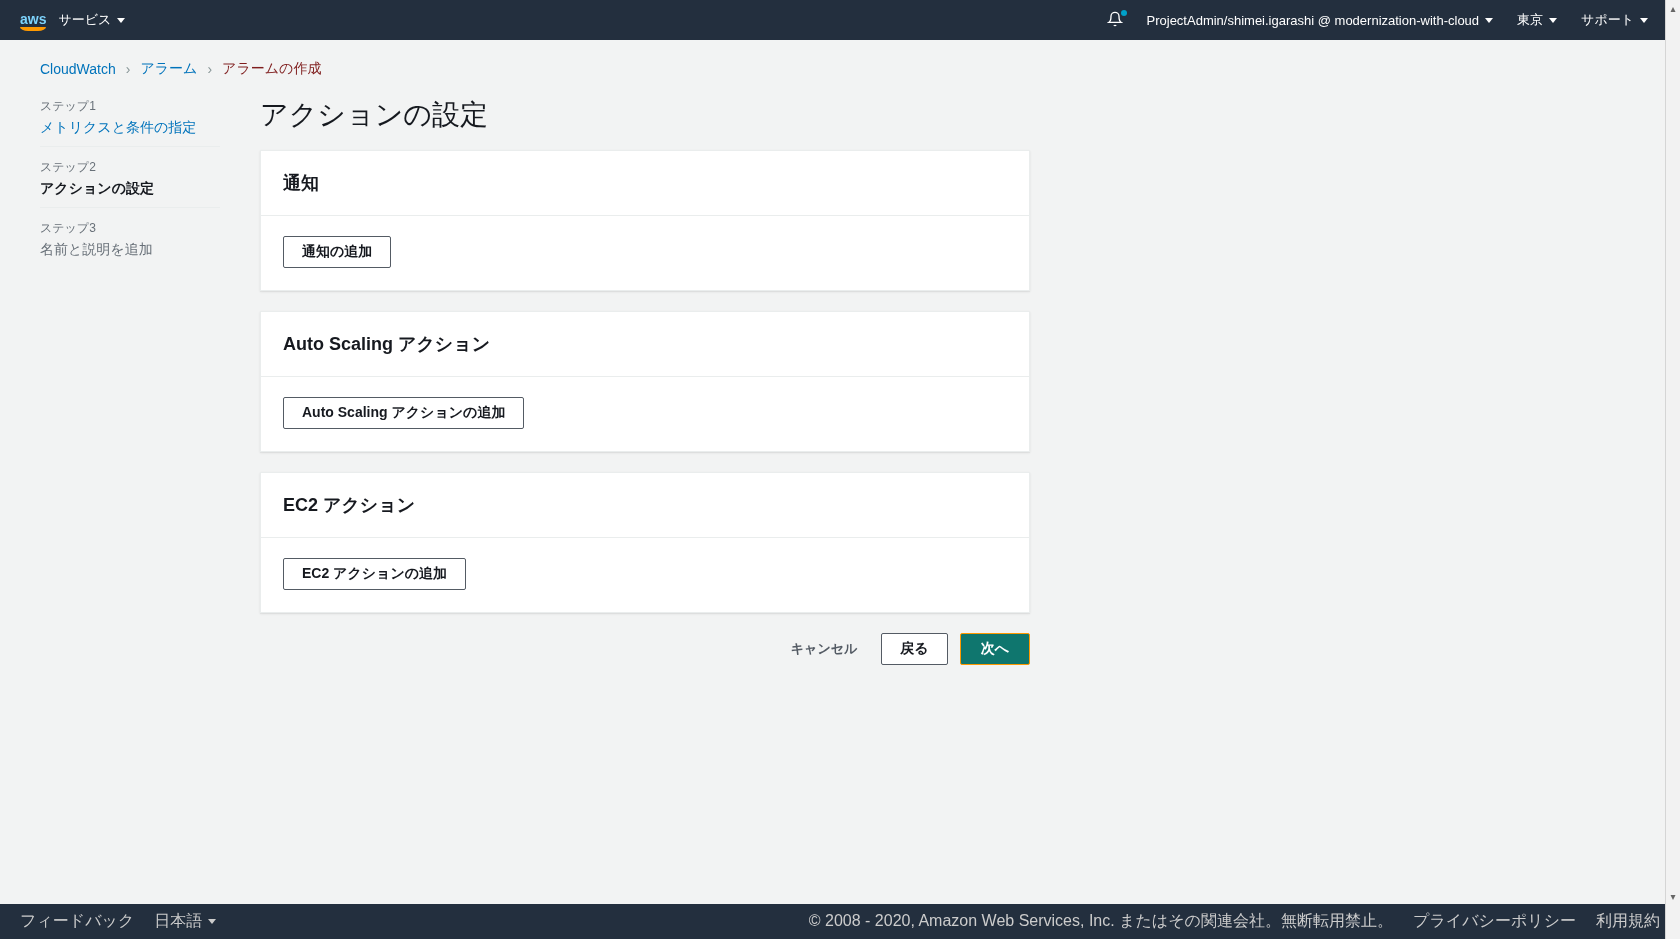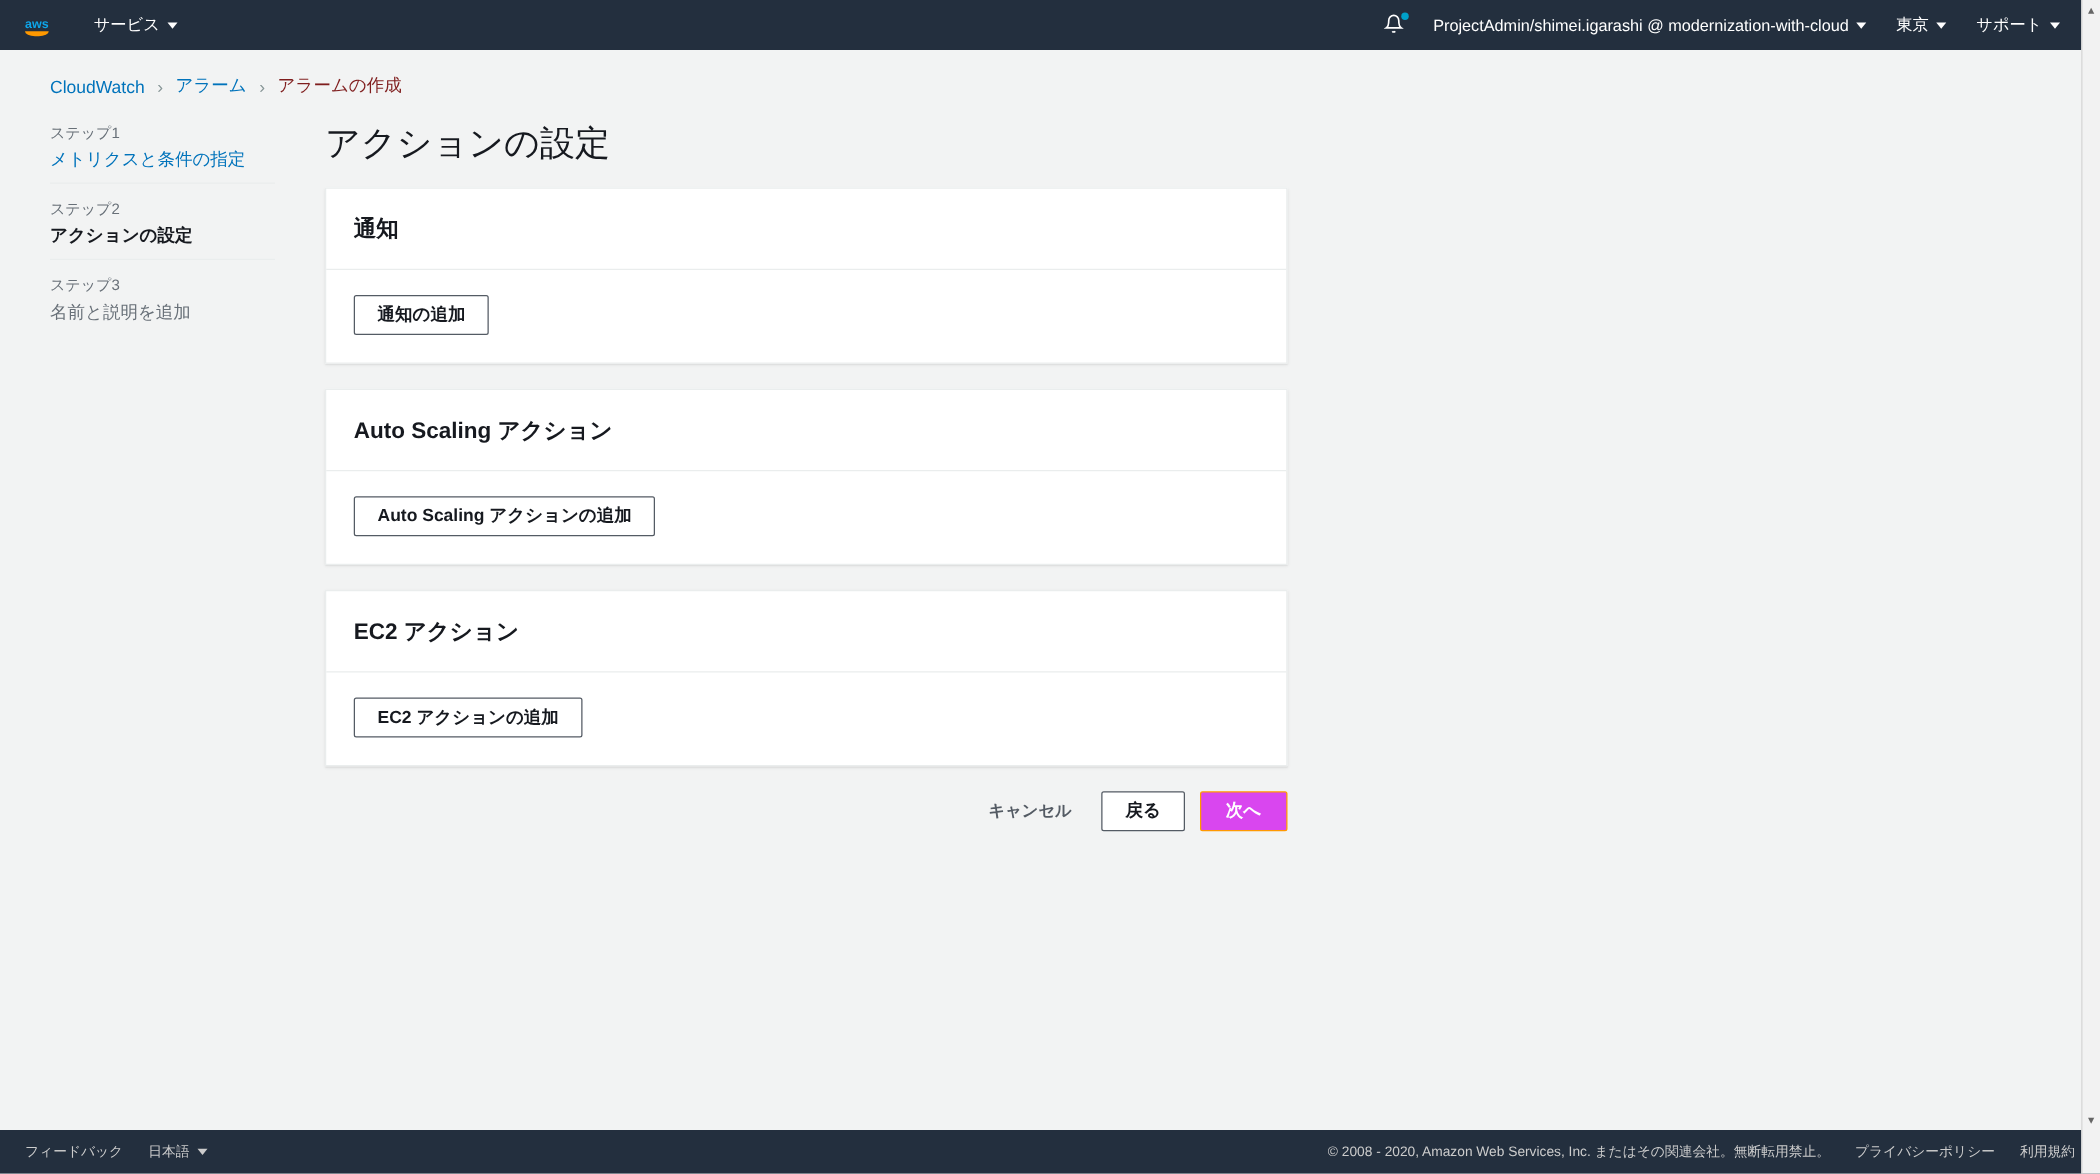--- a/index.html
+++ b/index.html
@@ -19,23 +19,22 @@
       background: #232f3e;
       height: 40px;
       display: flex;
       align-items: center;
       padding: 0 20px;
       color: #fff;
       font-size: 13px;
     }
     .aws-logo {
       font-weight: bold;
-      color: #0ea5e9;
-      font-size: 10px;
-      margin-right: 24px;
+      color: #7dd3fc;
+      font-size: 14px;
       position: relative;
       padding-bottom: 2px;
     }
     .aws-logo::after {
       content: "";
       position: absolute;
       left: 0; right: 0; bottom: -2px;
       height: 4px;
       background: #ff9900;
       border-radius: 0 0 12px 12px / 0 0 6px 6px;
@@ -120,40 +119,40 @@
       cursor: pointer;
       font-weight: 700;
       border-radius: 2px;
     }
     .btn-link {
       background: none; border: none; color: #545b64;
       font-weight: 700; cursor: pointer; font-size: 13px;
       padding: 6px 12px;
     }
     .btn-primary {
-      background: #d946ef; border: 1px solid #ff9900; color: #fff;
+      background: #0f766e; border: 1px solid #ff9900; color: #fff;
       font-weight: 700; padding: 6px 20px; cursor: pointer;
       border-radius: 2px; font-size: 14px;
     }
 
     .actions-row {
       display: flex; justify-content: flex-end;
       gap: 12px; align-items: center;
       width: 770px;
     }
 
     
     .footer {
       position: absolute;
       left: 0; right: 0; bottom: 0;
       height: 35px;
       background: #232f3e;
       display: flex; align-items: center;
       padding: 0 20px; color: #ccc;
-      font-size: 11px; gap: 20px;
+      font-size: 16px; gap: 20px;
     }
     .footer a { color: #ccc; text-decoration: none; cursor: pointer; }
     .footer .spacer { flex: 1; }
 
     
     .scroll-strip {
       position: absolute; top: 0; right: 0; bottom: 0;
       width: 15px; border-left: 1px solid #d5d5d5;
       background: #f2f2f2;
     }

